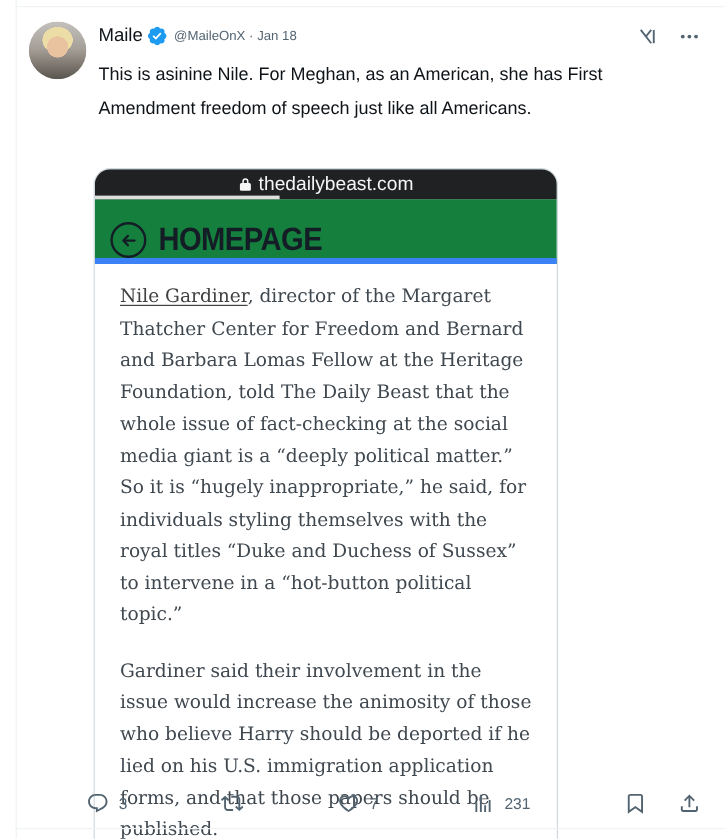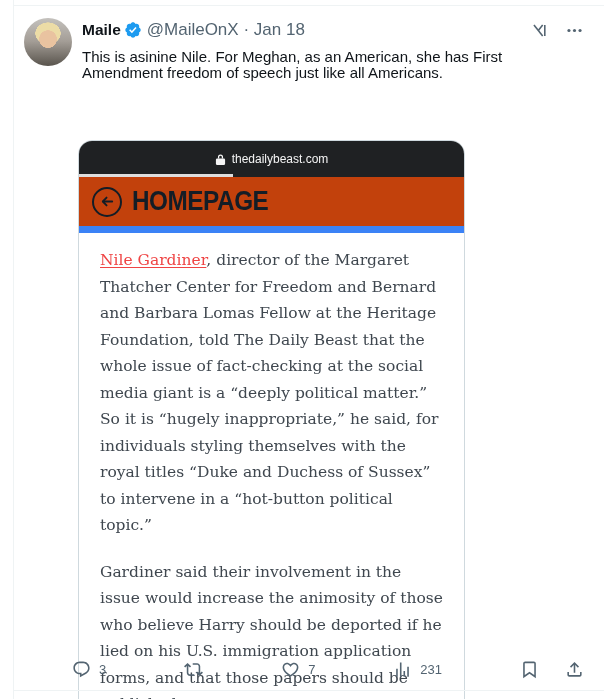--- a/index.html
+++ b/index.html
@@ -12,45 +12,45 @@
 
   .avatar{position:absolute;left:24px;top:18px;width:48px;height:48px;border-radius:50%;
     background:
       radial-gradient(circle at 50% 44%, #e9c3a0 0 24%, rgba(0,0,0,0) 25%),
       radial-gradient(ellipse 58% 50% at 50% 32%, #ecdca6 0 45%, rgba(0,0,0,0) 46%),
       linear-gradient(180deg,#c4c1bd 0%,#a49e97 48%,#59544d 100%);
     }
 
   .content{position:absolute;left:82px;top:20px;width:502px;}
   .header-row{display:flex;align-items:center;height:20px;}
-  .name{font-weight:700;font-size:15.5px;color:#0f1419;}
+  .name{font-weight:400;font-size:15.5px;color:#0f1419;}
   .badge{width:18px;height:18px;margin-left:3px;flex:0 0 auto;}
-  .handle{margin-left:5px;color:#536471;font-size:17px;white-space:nowrap;}
+  .handle{margin-left:5px;color:#536471;font-size:11px;white-space:nowrap;}
   .header-icons{margin-left:auto;display:flex;align-items:center;gap:16px;color:#536471;}
 
-  .body-text{margin-top:9px;font-size:15px;line-height:16px;color:#0f1419;width:498px;}
+  .body-text{margin-top:9px;font-size:15px;line-height:28px;color:#0f1419;width:498px;}
   .body-text p{margin:0;}
   .body-text p.second{margin-top:20px;}
 
   .card{position:absolute;left:78px;top:140px;width:387px;border:1px solid #cfd9de;
         border-radius:14px;overflow:hidden;background:#ffffff;box-sizing:border-box;}
-  .addr-bar{position:relative;height:36px;background:#1f2123;display:flex;align-items:center;
-            justify-content:center;gap:6px;color:#f5f5f5;font-size:12px;font-weight:500;}
+  .addr-bar{position:relative;height:25px;background:#1f2123;display:flex;align-items:center;
+            justify-content:center;gap:6px;color:#f5f5f5;font-size:16px;font-weight:500;}
   .progress{position:absolute;left:0;bottom:0;width:40%;height:3px;background:#dedede;}
-  .site-head{height:49px;display:flex;align-items:center;gap:10px;padding-left:13px;
-             border-bottom:7px solid #3b82f6;background:#c2410c;}
+  .site-head{height:49px;display:flex;align-items:flex-end;gap:10px;padding-left:13px;
+             border-bottom:5px solid #3b82f6;background:#15803d;}
   .back-circle{width:26px;height:26px;border-radius:50%;border:2.5px solid #141d26;display:flex;
                align-items:center;justify-content:center;flex:0 0 auto;}
   .homepage{display:inline-block;transform:scaleX(0.9);transform-origin:left center;
             font-size:27px;font-weight:800;letter-spacing:-0.5px;color:#141d26;}
   .article{padding:14px 20px 18px 21px;font-family:"DejaVu Serif","Liberation Serif",serif;
            font-size:15.5px;line-height:26.5px;color:#3f474f;}
   .article p{margin:0;}
   .article p.second{margin-top:20px;}
-  .article a{color:#ef4444;text-decoration:underline;text-underline-offset:2px;cursor:pointer;}
+  .article a{color:#404040;text-decoration:underline;text-underline-offset:2px;cursor:pointer;}
 
   .engagement{position:absolute;left:72px;top:656px;width:512px;height:26px;display:flex;
               align-items:center;justify-content:space-between;color:#536471;}
   .eng-group{display:flex;align-items:center;gap:8px;font-size:13px;cursor:pointer;}
   .eng-right{display:flex;align-items:center;gap:26px;}
   .eng-icon{width:19px;height:19px;display:block;}
   svg{display:block;}
 </style>
 </head>
 <body>

